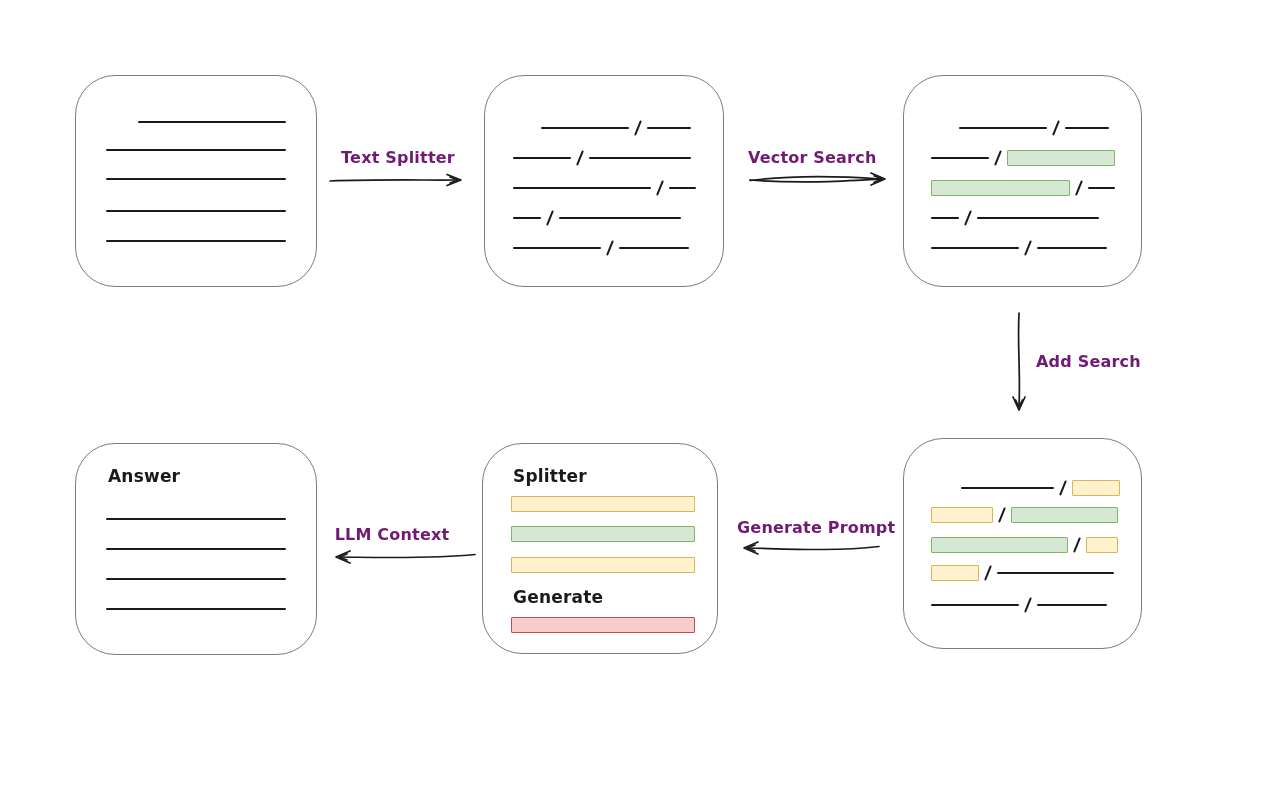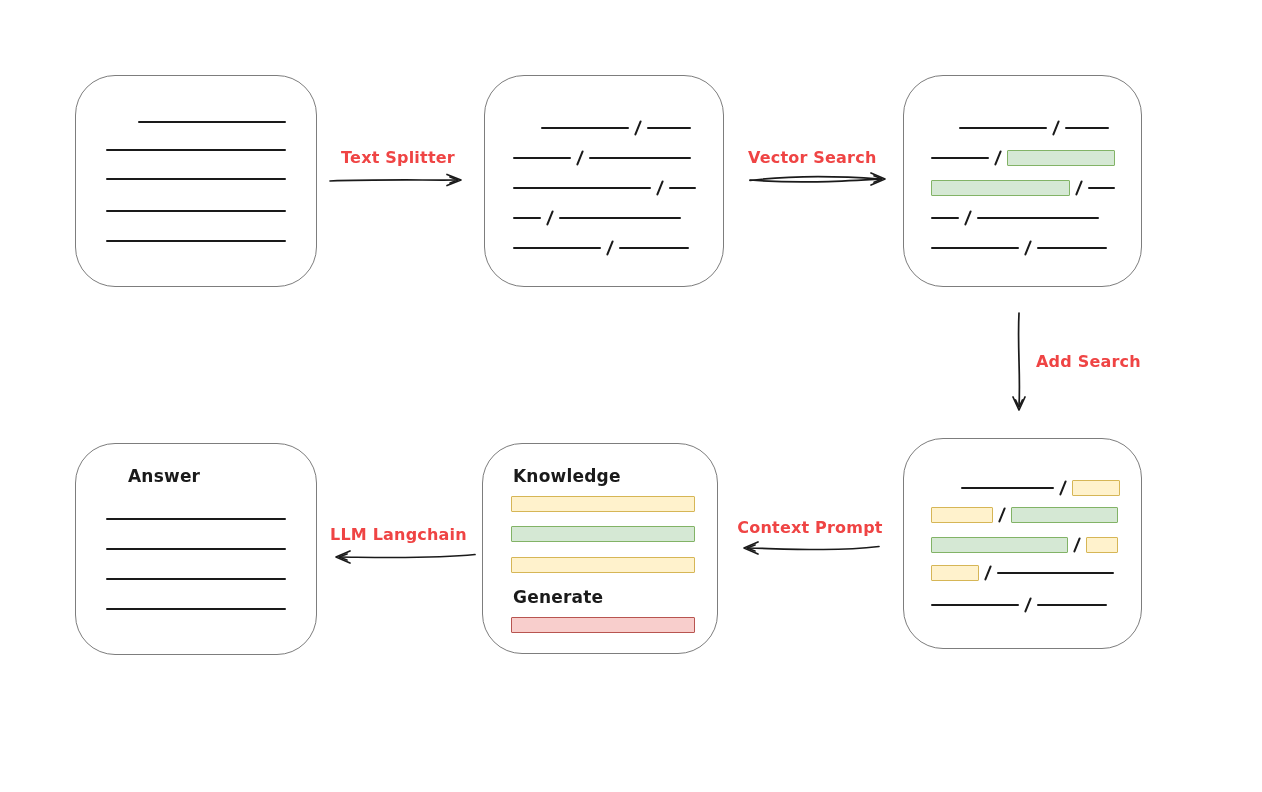--- a/index.html
+++ b/index.html
@@ -54,21 +54,21 @@
     border-width:1.6px;
     border-radius:1px;
     flex:0 0 auto;
     box-sizing:content-box;
   }
   .hl-green{background:var(--green-fill,#d5e8d4);border-color:var(--green-border,#82b366);}
   .hl-yellow{background:var(--yellow-fill,#fff2cc);border-color:var(--yellow-border,#d6b656);}
   .hl-red{background:var(--red-fill,#f8cecc);border-color:var(--red-border,#b85450);}
   .lbl{
     position:absolute;
-    color:#ef4444;
+    color:#701a75;
     font-size:16px;
     font-weight:600;
     letter-spacing:0.2px;
     white-space:nowrap;
   }
   .lbl.center{text-align:center;}
   .box-lbl{
     position:absolute;
     color:#1a1a1a;
     font-size:17px;
@@ -85,21 +85,21 @@
   #box-answer   {left:75px; top:443px;width:242px;height:212px;}
 
   #lbl-text-splitter  {left:333px;top:148px;width:130px;}
   #lbl-vector-search  {left:748px;top:148px;width:128px;}
   #lbl-add-context    {left:1036px;top:352px;}
   #lbl-generate-prompt{left:737px;top:518px;width:146px;}
   #lbl-llm-response   {left:330px;top:525px;width:124px;}
 
   #lbl-knowledge{left:30px;top:22px;}
   #lbl-question {left:30px;top:143px;}
-  #lbl-answer   {left:32px;top:22px;margin-left:20px;}
+  #lbl-answer   {left:32px;top:22px;}
 
   #caption{
     left:700px;top:683px;width:562px;
     font-size:17px;
   }
 </style>
 </head>
 <body>
 
 <div class="canvas">
@@ -224,21 +224,21 @@
         <span class="seg-line" style="width: 117px;"></span>
       </div>
       <div class="seg-row" style="left: 27px; top: 166px;">
         <span class="seg-line" style="width: 88px;"></span>
         <span class="seg-slash"></span>
         <span class="seg-line" style="width: 70px;"></span>
       </div>
     </div>
 
   <div class="rbox" id="box-prompt">
-    <div class="box-lbl" id="lbl-knowledge">Knowledge</div>
+    <div class="box-lbl" id="lbl-knowledge">Splitter</div>
     <div class="box-lbl" id="lbl-question">Generate</div>
   <div class="seg-row" style="left: 28px; top: 60px;">
         <span class="seg-hl hl-yellow" style="width: 182px;"></span>
       </div>
       <div class="seg-row" style="left: 28px; top: 90px;">
         <span class="seg-hl hl-green" style="width: 182px;"></span>
       </div>
       <div class="seg-row" style="left: 28px; top: 121px;">
         <span class="seg-hl hl-yellow" style="width: 182px;"></span>
       </div>
@@ -259,17 +259,17 @@
         <span class="seg-line" style="width: 180px;"></span>
       </div>
       <div class="seg-row" style="left: 30px; top: 165px;">
         <span class="seg-line" style="width: 180px;"></span>
       </div>
     </div>
 
   <div class="lbl center" id="lbl-text-splitter">Text Splitter</div>
   <div class="lbl center" id="lbl-vector-search">Vector Search</div>
   <div class="lbl" id="lbl-add-context">Add Search</div>
-  <div class="lbl center" id="lbl-generate-prompt">Context Prompt</div>
-  <div class="lbl center" id="lbl-llm-response">LLM Langchain</div>
+  <div class="lbl center" id="lbl-generate-prompt">Generate Prompt</div>
+  <div class="lbl center" id="lbl-llm-response">LLM Context</div>
 
 
 </div>
 
 </body></html>

